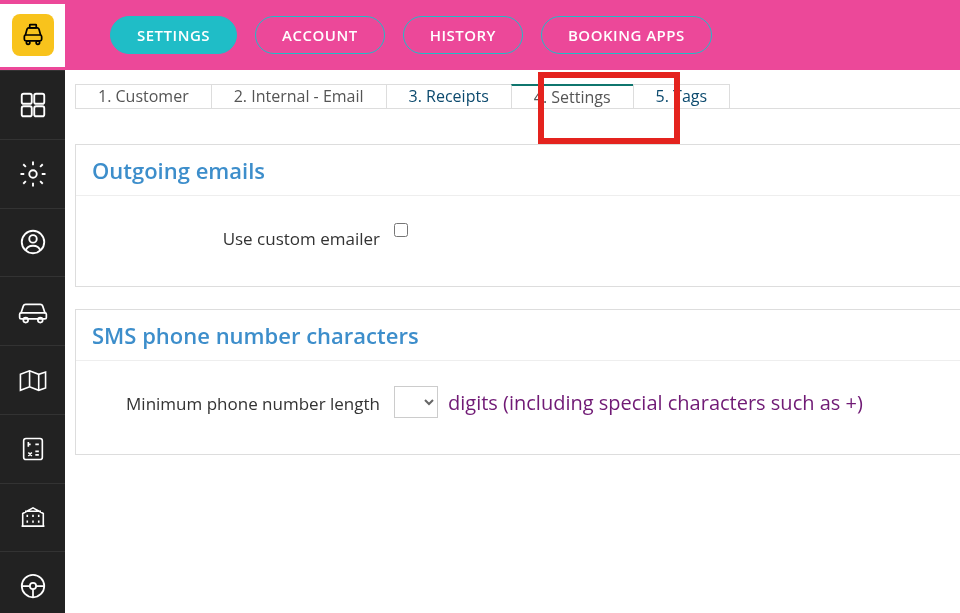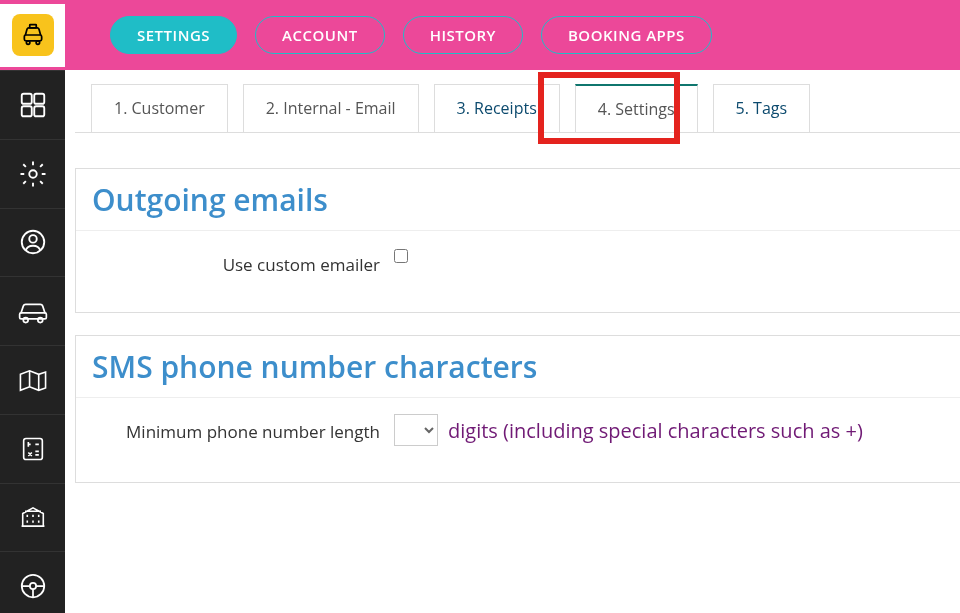--- a/index.html
+++ b/index.html
@@ -77,30 +77,29 @@
     flex: 1;
     padding: 14px 0 0 10px;
     overflow: hidden;
   }
   .tabs-row {
     display: flex;
     position: relative;
     border-bottom: 1px solid #ddd;
   }
   .tab {
-    padding: 12px 22px;
+    padding: 0 22px;
     border: 1px solid #ddd;
     border-bottom: none;
     background: #fff;
     color: #555;
     font-size: 16px;
     cursor: pointer;
     margin-right: -1px;
     position: relative;
-    margin-left: 16px;
   }
   .tab.dim { color: #0c4a6e; }
   .tab.active {
     border-top: 2px solid #0f766e;
     color: #555;
     background: #fff;
   }
   .red-highlight {
     position: absolute;
     border: 6px solid #e4231e;
@@ -120,29 +119,30 @@
     margin-bottom: 22px;
     background: #fff;
   }
   .panel-head {
     padding: 10px 16px 10px 16px;
     border-bottom: 1px solid #eee;
   }
   .panel-head h3 {
     color: #3d8ecb;
     font-weight: 600;
-    font-size: 30px;
+    font-size: 22px;
   }
   .panel-body {
     padding: 16px 0 24px 0;
   }
   .form-row {
     display: flex;
     align-items: flex-start;
     margin-bottom: 12px;
+    margin-top: 9px;
   }
   .form-label {
     width: 318px;
     text-align: right;
     padding-right: 14px;
     padding-top: 6px;
     font-size: 17px;
     color: #333;
   }
   .form-control {

